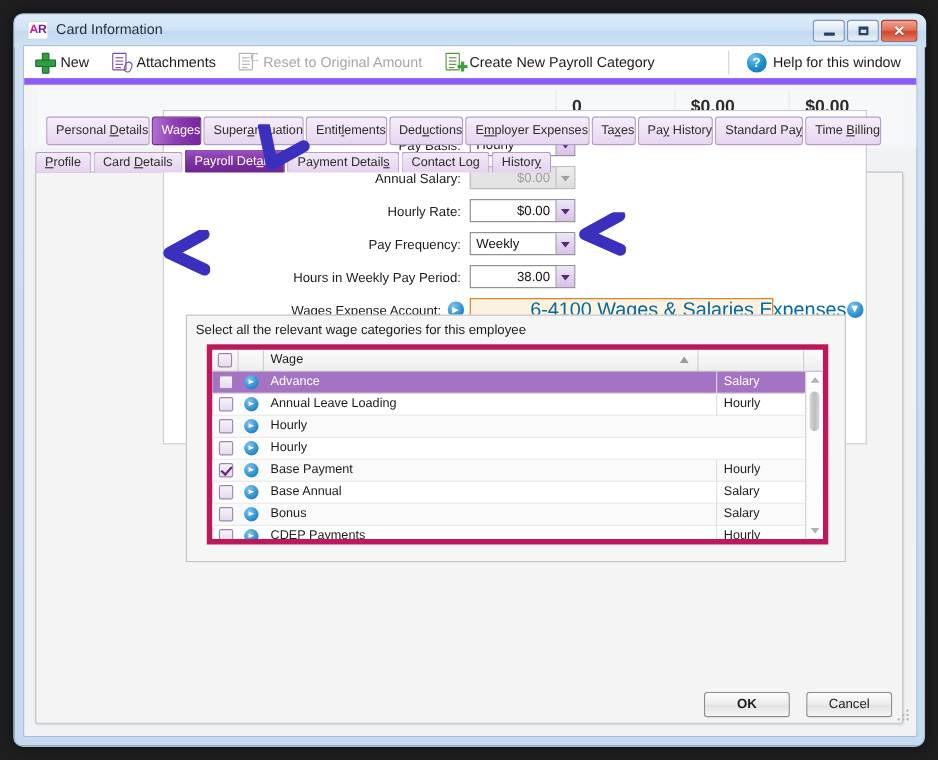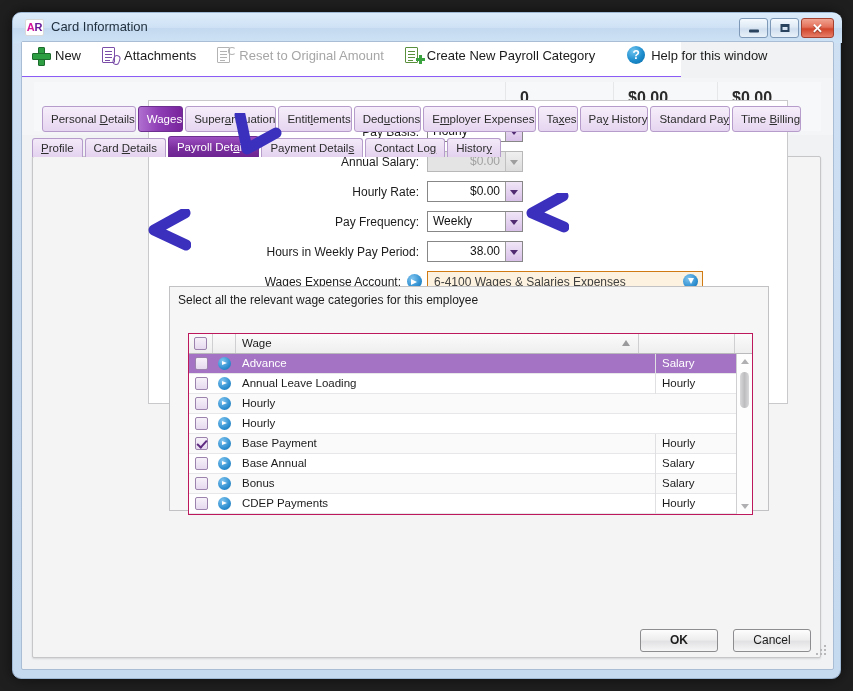--- a/index.html
+++ b/index.html
@@ -71,24 +71,24 @@
     border-color: #a4402f;
     background: linear-gradient(180deg,#f0a391 0%, #e3705a 45%, #d1452c 55%, #e77d67 100%);
   }
   .wbtn .g { position: absolute; left: 50%; top: 50%; transform: translate(-50%,-50%); }
   .g-min { width: 10px; height: 3px; background: #29435f; border-radius: 1px; margin-top: 3px; }
   .g-max { width: 9px; height: 8px; border: 2px solid #29435f; border-top-width: 3px; }
   .g-x { color: #fff; font-size: 13px; font-weight: bold; line-height: 1; text-shadow: 0 1px 1px rgba(0,0,0,.4); }
   
   .toolbar {
     position: absolute; left: 0; top: 0;
-    width: 659px; height: 35px;
+    width: 811px; height: 35px;
     background: #ffffff;
-    border-bottom: 1px solid #8b5cf6;
-    display: flex; 
+    border-bottom: 6px solid #8b5cf6;
+    display: flex; align-items: center;
   }
   .tb-item {
     display: flex; align-items: center; gap: 6px;
     height: 26px; padding: 0 10px;
     font-size: 13px; color: #1b1b1b;
     cursor: default; white-space: nowrap;
   }
   .tb-item.disabled { color: #a6a6a6; }
   .tb-sep { width: 1px; height: 22px; background: #d2d2d2; margin: 0 6px; }
   .tb-spacer { flex: 1; }
@@ -279,39 +279,38 @@
     border-left: 3px solid transparent; border-right: 3px solid transparent;
     border-top: 6px solid #fff; border-bottom: none;
   }
   .acctfield {
     width: 276px; height: 22px;
     border: 1.5px solid #d07a14;
     background: #fdf2df;
     display: flex; align-items: center;
     padding: 0 4px 0 6px;
   }
-  .acctfield .txt { flex: 1; font-size: 12px; color: #404040; white-space: nowrap; }
+  .acctfield .txt { flex: 1; font-size: 18px; color: #0369a1; white-space: nowrap; margin-left: 48px; }
   
   .group {
     position: absolute; left: 20px; top: 185px;
     width: 600px; height: 225px;
     border: 1px solid #c2c2c4;
     background: #f6f6f7;
   }
   .group-title {
     position: absolute; left: 8px; top: 6px;
     font-size: 12px; color: #1c1c1c;
   }
   .grid {
     position: absolute; left: 18px; top: 26px;
     width: 565px; height: 182px;
-    border: 1px solid #be185d;
+    border: 5px solid #be185d;
     background: #fff;
     overflow: hidden;
-    margin-top: 20px;
   }
   .ghead {
     display: flex; height: 20px;
     background: linear-gradient(180deg,#fbfbfb 0%, #eeeeee 100%);
     border-bottom: 1px solid #b9b9bb;
   }
   .gh-chk { width: 24px; border-right: 1px solid #cfcfd1; position: relative; }
   .gh-arr { width: 23px; border-right: 1px solid #cfcfd1; }
   .gh-wage {
     flex: 1; border-right: 1px solid #cfcfd1;

